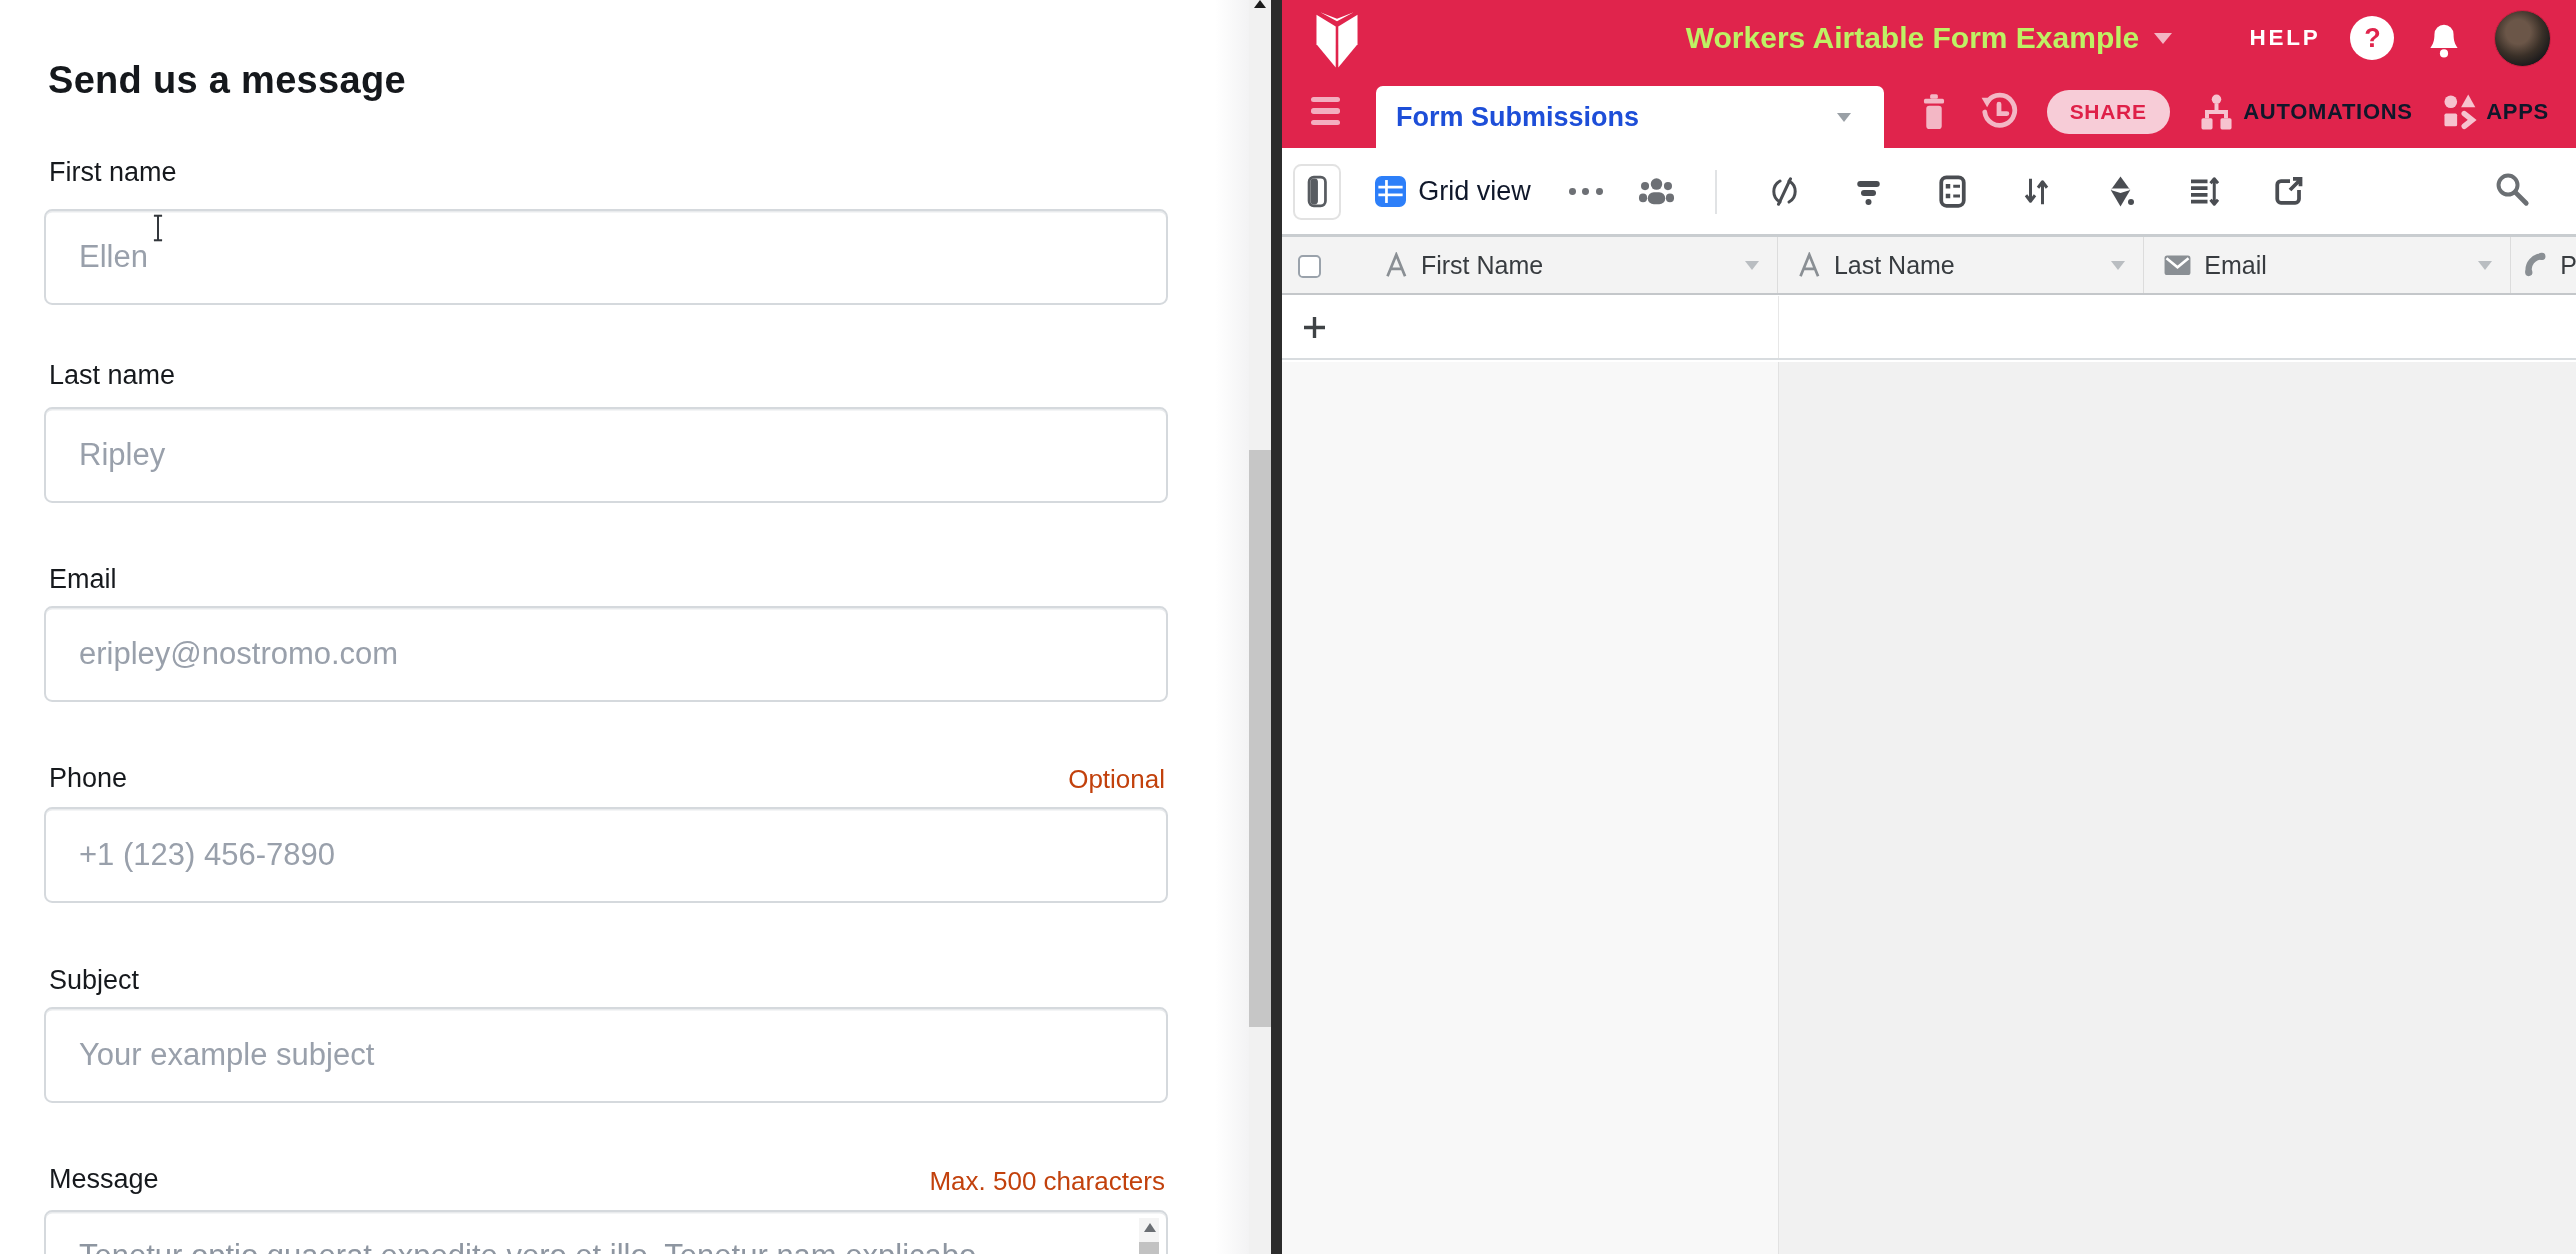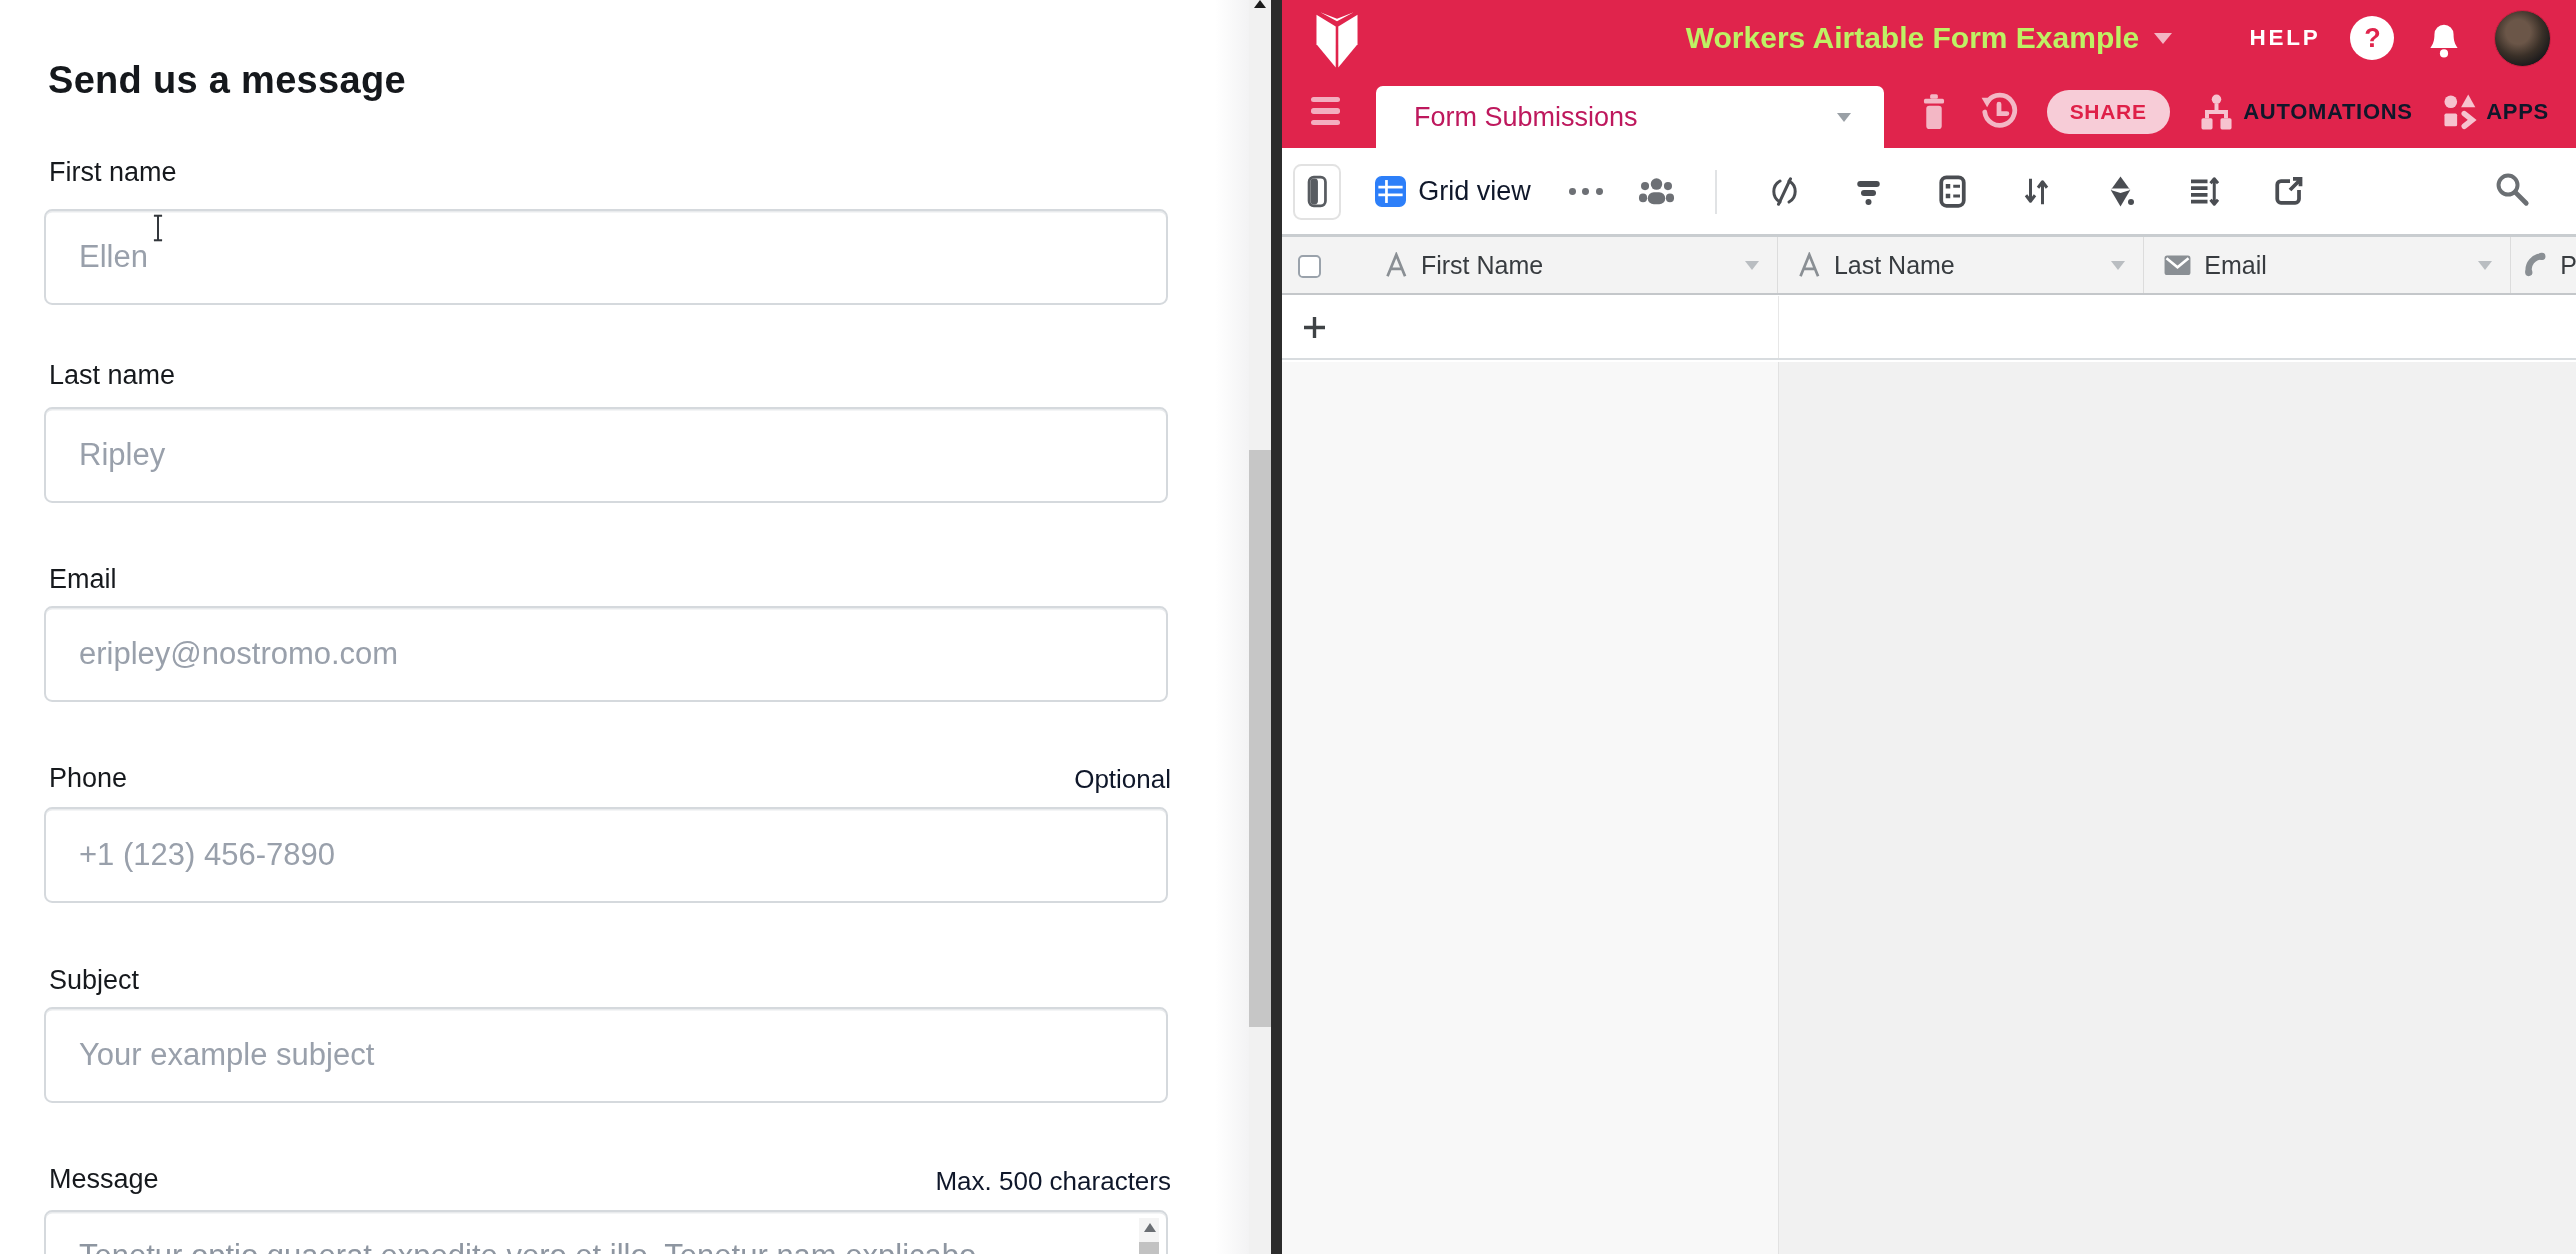--- a/index.html
+++ b/index.html
@@ -4,21 +4,21 @@
 <style>
   * { margin:0; padding:0; box-sizing:border-box; }
   html,body { width:2576px; height:1255px; overflow:hidden; background:#fff;
               font-family:"Liberation Sans","DejaVu Sans",sans-serif; }
   body { position:relative; }
 
   
   .pane-left { position:absolute; left:0; top:0; width:1271px; height:1255px; background:#fff; overflow:hidden; }
   .form-heading { position:absolute; left:48px; top:59px; font-size:38px; font-weight:600; color:#15181c; letter-spacing:0.3px; }
   .f-label { position:absolute; left:49px; font-size:27px; color:#16191d; }
-  .f-hint  { position:absolute; right:100px; font-size:26px; color:#0f172a; }
+  .f-hint  { position:absolute; right:106px; font-size:26px; color:#c2410c; }
   .f-input { position:absolute; left:44px; width:1124px; height:96px; background:#fff;
              border:2px solid #d5d9dd; border-radius:8.2px; padding:0 33px; font-size:31px; color:#3b4149;
              font-family:"Liberation Sans","DejaVu Sans",sans-serif; box-shadow:inset 0 1.4px 0 #e9ebed; outline:none; }
   .f-input::placeholder { color:#99a0ab; opacity:1; }
   .msg-box { position:absolute; left:44px; top:1210px; width:1124px; height:287px; background:#fff;
              border:2px solid #d5d9dd; border-radius:8.2px; box-shadow:inset 0 1.4px 0 #e9ebed; overflow:hidden; }
   .msg-text { position:absolute; left:33px; top:22px; width:1024px; font-size:31px; color:#8e96a1; line-height:1.4; }
   .msg-scroll-track { position:absolute; right:6.8px; top:5.5px; width:20.5px; height:273px; background:#f4f4f4; }
   .msg-scroll-arrow { position:absolute; right:10.2px; top:11px; width:0; height:0;
              border-left:6.8px solid transparent; border-right:6.8px solid transparent; border-bottom:9.6px solid #6b6f74; }
@@ -48,21 +48,21 @@
   .help-badge { width:44px; height:44px; border-radius:50%; background:#fff; color:#e0244c;
                 display:flex; align-items:center; justify-content:center; font-size:27px; font-weight:700; }
   .avatar { width:57px; height:57px; border-radius:50%;
             background:radial-gradient(circle at 42% 38%, #6b5648 0 26%, #3a3028 52%, #17171a 78%); border:1.4px solid #c91d40; }
 
   .at-tabbar { position:absolute; left:0; top:76px; width:100%; height:72px; background:#e0244c; }
   .hamburger { position:absolute; left:29px; top:20.5px; display:flex; flex-direction:column; gap:6.1px; }
   .hamburger i { display:block; width:29px; height:5.5px; background:#f3aebf; border-radius:2.7px; }
   .at-tab { position:absolute; left:94px; top:9.6px; width:508px; height:63px; background:#ffffff;
             border-radius:6.8px 6.8px 0 0; display:flex; align-items:center; }
-  .at-tab-label { margin-left:38px; font-size:27px; font-weight:400; color:#be185d; }
+  .at-tab-label { margin-left:20px; font-size:27px; font-weight:700; color:#1d4ed8; }
   .at-tab .caret { position:absolute; right:33px; top:27px; width:0; height:0;
             border-left:7.5px solid transparent; border-right:7.5px solid transparent; border-top:9.6px solid #9aa0a6; }
   .at-actions { position:absolute; right:27px; top:0; height:72px; display:flex; align-items:center; gap:29px; }
   .share-pill { background:#f7ccd7; color:#df2048; border-radius:682px; padding:9.6px 23px;
                 font-size:21px; font-weight:700; letter-spacing:0.7px; }
   .pill-group { display:flex; align-items:center; gap:9.6px; }
   .pill-group .txt { font-size:22px; font-weight:700; letter-spacing:0.7px; color:#0f172a; }
 
   .at-toolbar { position:absolute; left:0; top:149px; width:100%; height:87px; background:#fff;
                 border-bottom:2.7px solid #c9cdd0; display:flex; align-items:center; }

